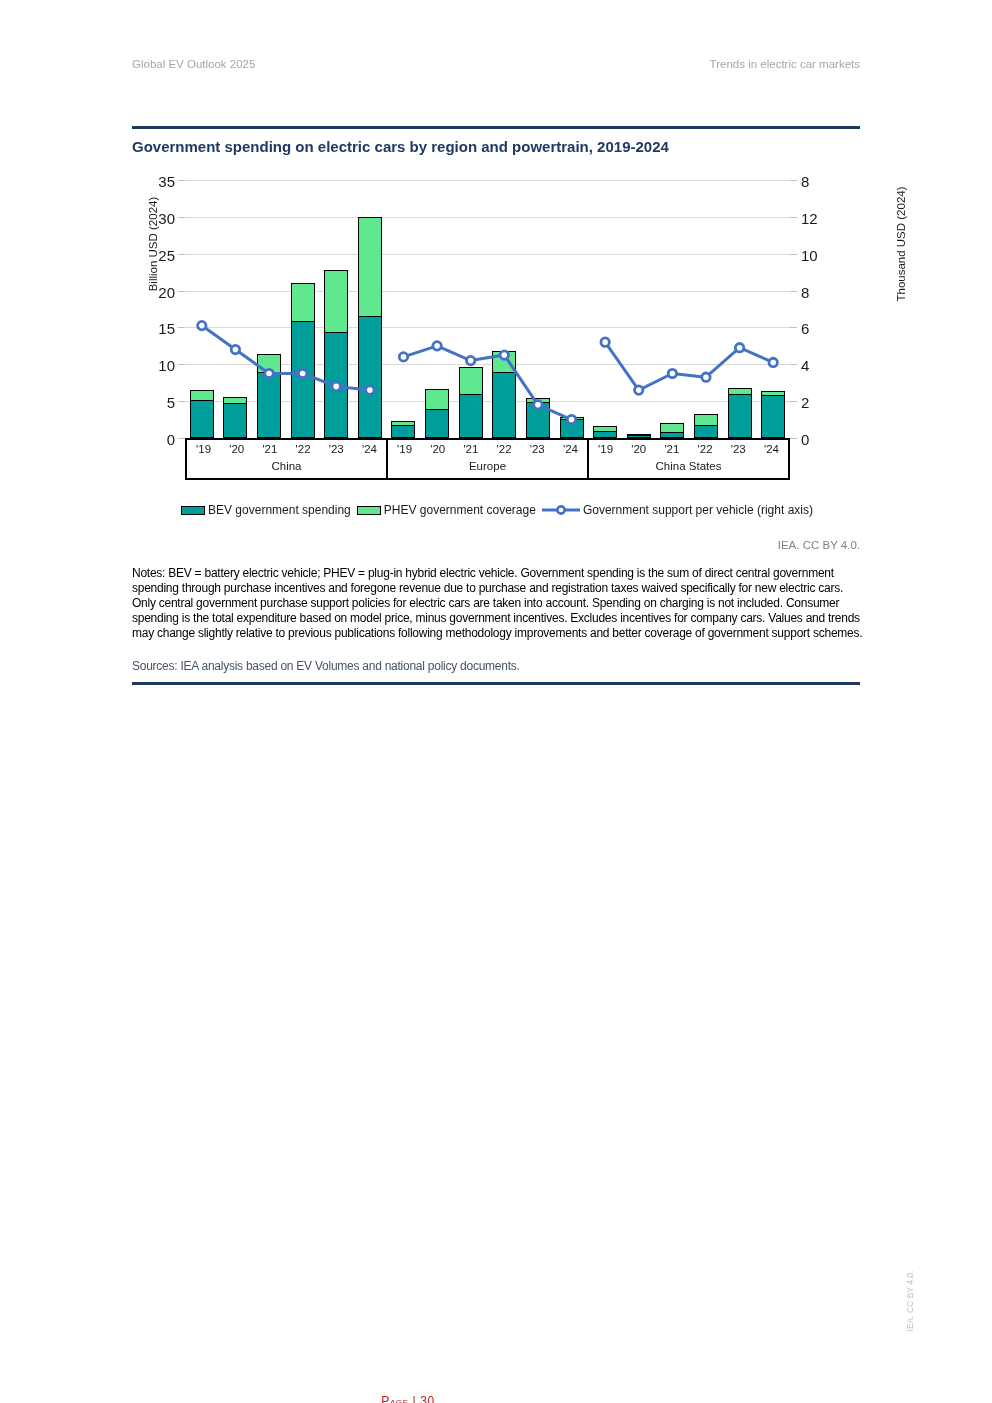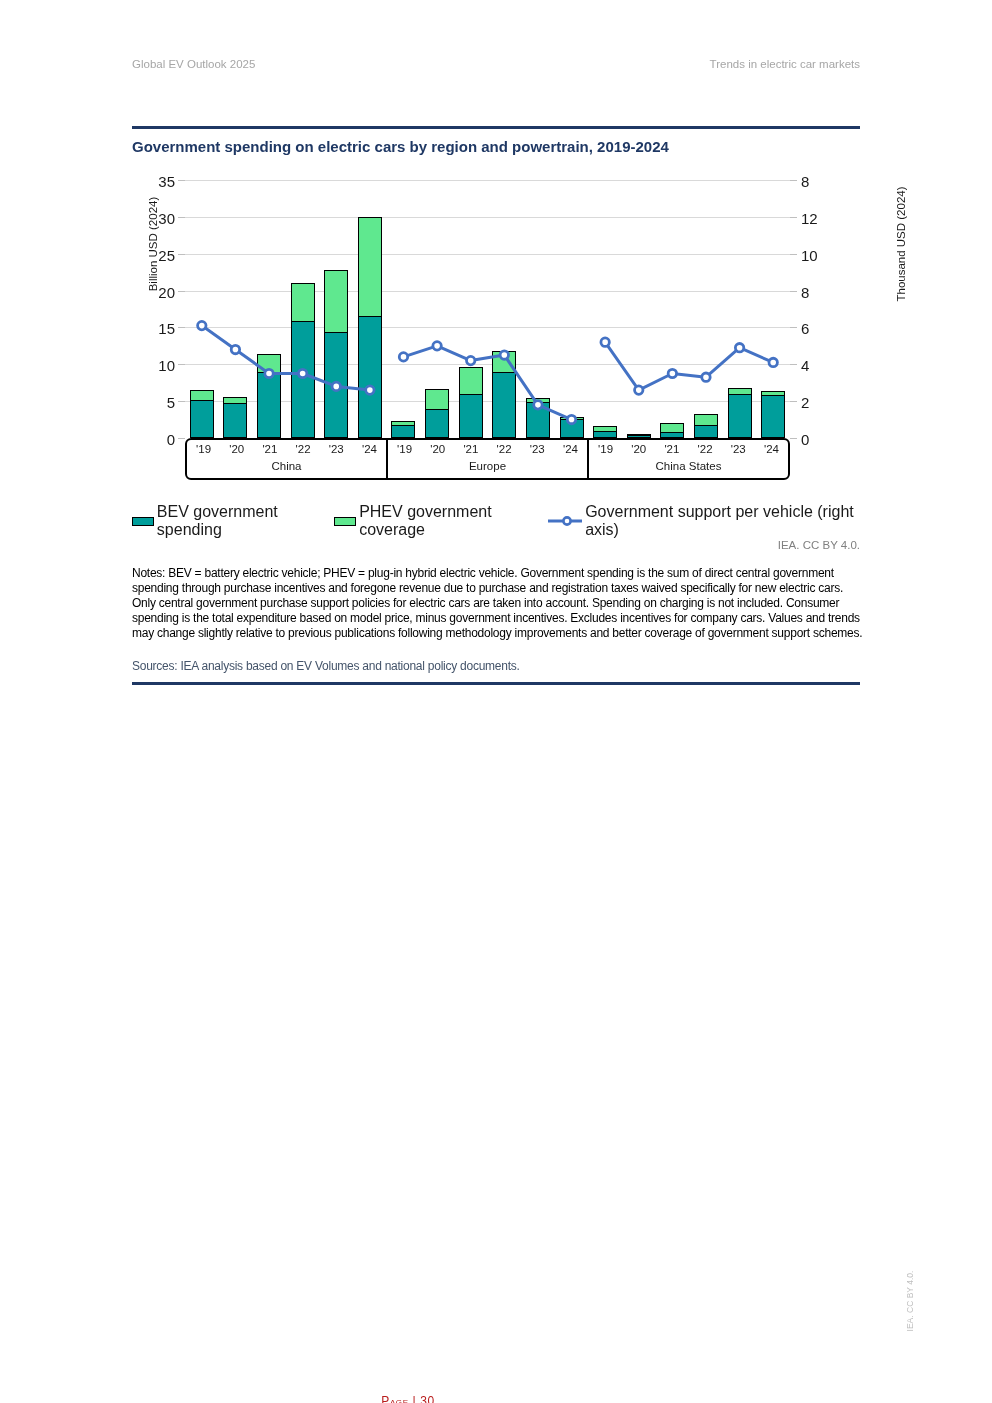--- a/index.html
+++ b/index.html
@@ -23,21 +23,21 @@
   .bar{position:absolute;box-sizing:border-box;border:1.5px solid #000;}
   .bar .phev{box-sizing:border-box;width:100%;border-bottom:1.5px solid #000;}
   .lineSvg{position:absolute;overflow:visible;}
   .cataxis{position:absolute;display:flex;box-sizing:border-box;border:2px solid #000;border-top:2.5px solid #000;background:transparent;}
   .catcell{box-sizing:border-box;flex:1;display:flex;flex-direction:column;}
   .catcell + .catcell{border-left:2px solid #000;}
   .yearrow{display:flex;height:20px;}
   .yearcell{flex:1;text-align:center;font-size:11.5px;padding-top:3px;color:#1a1a1a;}
   .regionrow{height:20px;text-align:center;font-size:11.5px;color:#1a1a1a;padding-top:1px;}
   .legend{position:absolute;left:132px;top:503px;width:730px;display:flex;justify-content:center;
-          align-items:center;gap:6px;font-size:16px;color:#1a1a1a;}
+          align-items:center;gap:6px;font-size:12px;color:#1a1a1a;}
   .legend-item{display:flex;align-items:center;gap:3px;}
   .swatch{width:24px;height:9px;box-sizing:border-box;border:1.5px solid #000;}
   .credit{position:absolute;right:132px;top:539px;font-size:11.5px;color:#808080;}
   .notes{position:absolute;left:132px;top:566px;width:733px;font-size:12px;line-height:15px;
          color:#000000;letter-spacing:-0.25px;}
   .sources{position:absolute;left:132px;top:659px;width:733px;font-size:12px;line-height:15px;
          color:#44546a;letter-spacing:-0.25px;}
   .footer{position:absolute;left:0;top:1394px;width:816px;text-align:center;font-size:12px;
           font-variant:small-caps;letter-spacing:0.6px;color:#b91c1c;}
   .side-credit{position:absolute;left:845px;top:1296px;width:130px;text-align:center;font-size:8.5px;
@@ -163,21 +163,21 @@
         <circle cx="352.91666666666663" cy="224.82857142857142" r="4.2" fill="#ffffff" stroke="#4472c4" stroke-width="2.8"></circle>
         <circle cx="386.5277777777777" cy="239.57142857142858" r="4.2" fill="#ffffff" stroke="#4472c4" stroke-width="2.8"></circle>
         <polyline points="420.13888888888886,162.17142857142858 453.75,210.0857142857143 487.3611111111111,193.5 520.9722222222222,197.18571428571428 554.5833333333333,167.7 588.1944444444443,182.44285714285715" fill="none" stroke="#4472c4" stroke-width="3" stroke-linejoin="round"></polyline>
         <circle cx="420.13888888888886" cy="162.17142857142858" r="4.2" fill="#ffffff" stroke="#4472c4" stroke-width="2.8"></circle>
         <circle cx="453.75" cy="210.0857142857143" r="4.2" fill="#ffffff" stroke="#4472c4" stroke-width="2.8"></circle>
         <circle cx="487.3611111111111" cy="193.5" r="4.2" fill="#ffffff" stroke="#4472c4" stroke-width="2.8"></circle>
         <circle cx="520.9722222222222" cy="197.18571428571428" r="4.2" fill="#ffffff" stroke="#4472c4" stroke-width="2.8"></circle>
         <circle cx="554.5833333333333" cy="167.7" r="4.2" fill="#ffffff" stroke="#4472c4" stroke-width="2.8"></circle>
         <circle cx="588.1944444444443" cy="182.44285714285715" r="4.2" fill="#ffffff" stroke="#4472c4" stroke-width="2.8"></circle>
       </svg>
-      <div class="cataxis" style="left: 53px; top: 273px; width: 605px; height: 42px; border-radius: 6px;">
+      <div class="cataxis" style="left: 53px; top: 273px; width: 605px; height: 42px;">
         <div class="catcell">
           <div class="yearrow">
             <div class="yearcell">'19</div>
             <div class="yearcell">'20</div>
             <div class="yearcell">'21</div>
             <div class="yearcell">'22</div>
             <div class="yearcell">'23</div>
             <div class="yearcell">'24</div>
           </div>
           <div class="regionrow">China</div>

